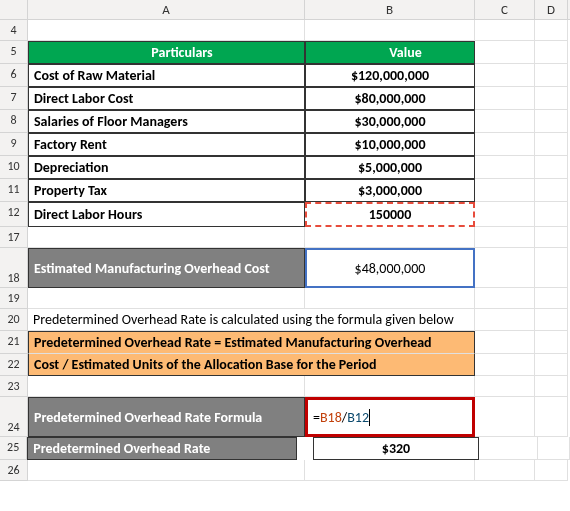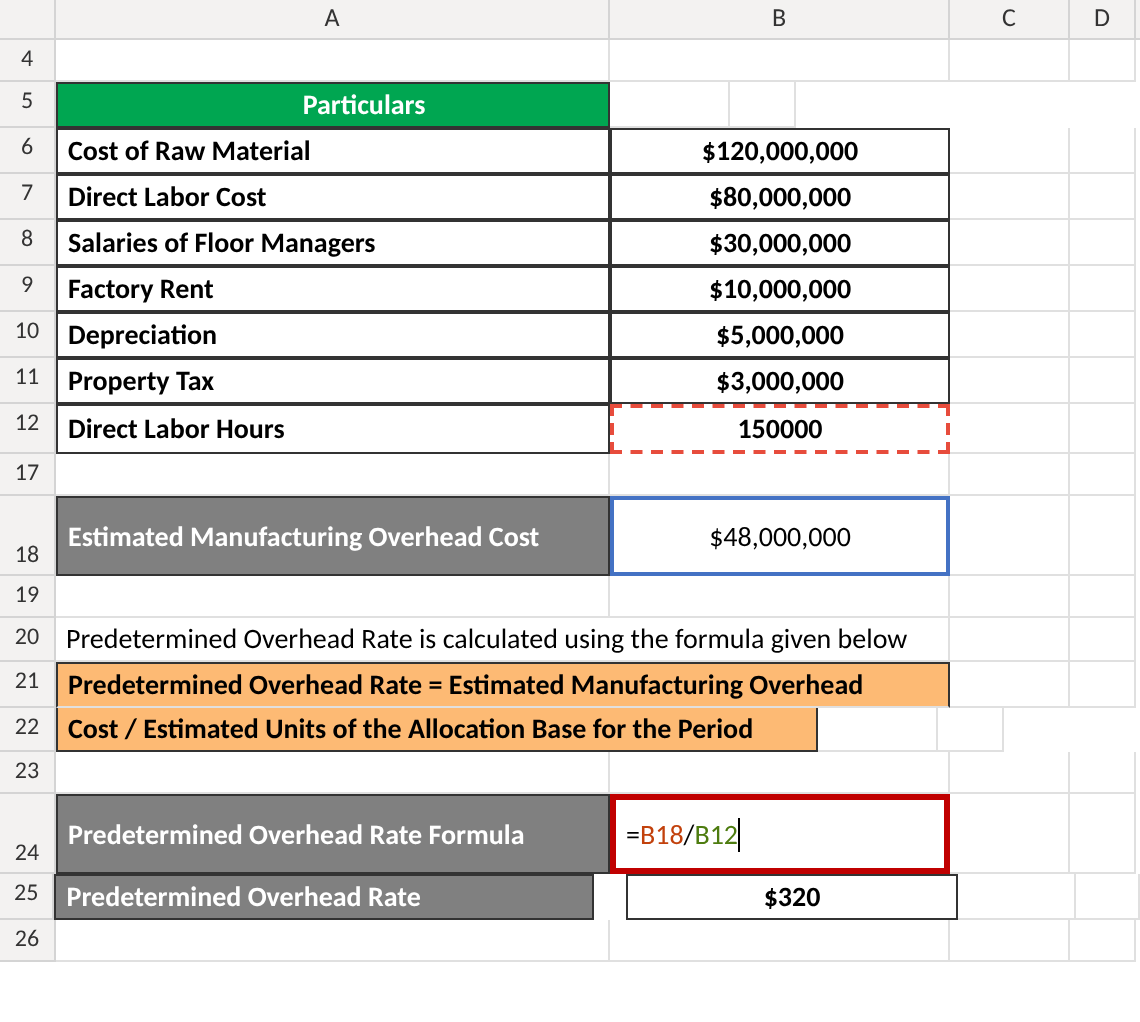--- a/index.html
+++ b/index.html
@@ -22,21 +22,21 @@
     .blue-solid { border: 2px solid #4472c4; }
     .red-solid { border: 3px solid #c00000; }
     .gray-header { background: #808080; color: #fff; font-weight: bold; border: 1px solid #333; }
     .yellow-banner { background: #fdba74; font-weight: bold; white-space: nowrap; }
     .yellow-banner-top { border-top: 1px solid #333; border-left: 1px solid #333; border-right: 1px solid #333; }
     .yellow-banner-bottom { border-bottom: 1px solid #333; border-left: 1px solid #333; border-right: 1px solid #333; }
     .note-text { white-space: nowrap; overflow: visible; }
     .tall-row .cell, .tall-row .row-header { min-height: 40px; }
     .tall-row .row-header { line-height: 1; display: flex; align-items: flex-end; justify-content: center; padding-bottom: 3px; }
     .formula-ref1 { color: #c2410c; }
-    .formula-ref2 { color: #4d7c0f; }
+    .formula-ref2 { color: #0c4a6e; }
     .cursor { border-right: 1px solid #000; animation: blink 1s infinite; }
     @keyframes blink { 50% { border-color: transparent; } }
   </style>
 </head>
 <body>
 
 <div class="sheet">
   <div class="col-headers">
     <div class="row-header-spacer"></div>
     <div class="col-header col-A">A</div>
@@ -49,20 +49,21 @@
     <div class="row-header">4</div>
     <div class="cell col-A"></div>
     <div class="cell col-B"></div>
     <div class="cell col-C"></div>
     <div class="cell col-D"></div>
   </div>
 
   <div class="row">
     <div class="row-header">5</div>
     <div class="cell col-A table-header center">Particulars</div>
+    <div class="cell col-B table-header center">Value</div>
     <div class="cell col-C"></div>
     <div class="cell col-D"></div>
   </div>
 
   <div class="row">
     <div class="row-header">6</div>
     <div class="cell col-A table-cell">Cost of Raw Material</div>
     <div class="cell col-B table-cell center">$120,000,000</div>
     <div class="cell col-C"></div>
     <div class="cell col-D"></div>
@@ -150,21 +151,21 @@
 
   <div class="row">
     <div class="row-header">21</div>
     <div class="cell yellow-banner yellow-banner-top" style="width:447px;">Predetermined Overhead Rate = Estimated Manufacturing Overhead</div>
     <div class="cell col-C"></div>
     <div class="cell col-D"></div>
   </div>
 
   <div class="row">
     <div class="row-header">22</div>
-    <div class="cell yellow-banner yellow-banner-bottom" style="width:381px;">Cost / Estimated Units of the Allocation Base for the Period</div>
+    <div class="cell yellow-banner yellow-banner-bottom" style="width:447px;">Cost / Estimated Units of the Allocation Base for the Period</div>
     <div class="cell col-C"></div>
     <div class="cell col-D"></div>
   </div>
 
   <div class="row">
     <div class="row-header">23</div>
     <div class="cell col-A"></div>
     <div class="cell col-B"></div>
     <div class="cell col-C"></div>
     <div class="cell col-D"></div>

